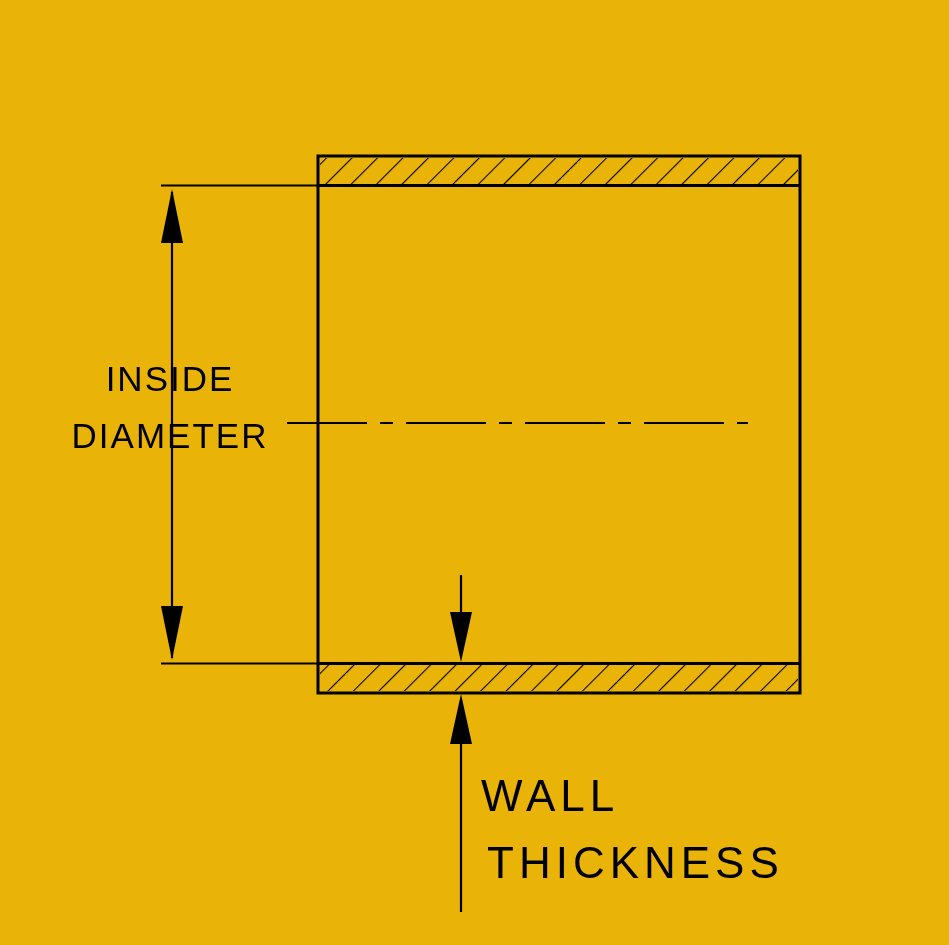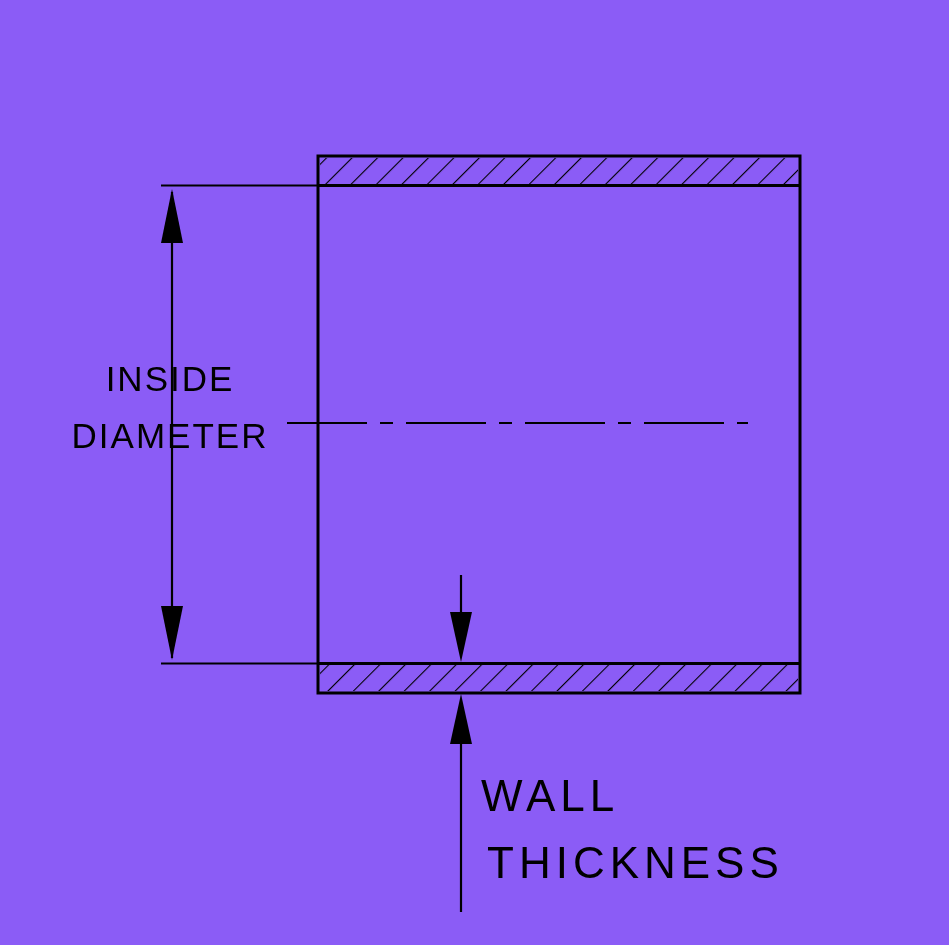--- a/index.html
+++ b/index.html
@@ -4,21 +4,21 @@
 <style>
   html, body {
     margin: 0;
     padding: 0;
     background: #ffffff;
   }
   .canvas {
     position: relative;
     width: 949px;
     height: 945px;
-    background: #8b5cf6;
+    background: #eab308;
     overflow: hidden;
     font-family: "Liberation Sans", sans-serif;
   }
   svg text {
     fill: #000000;
     font-family: "Liberation Sans", sans-serif;
     font-weight: normal;
   }
 </style>
 </head>

